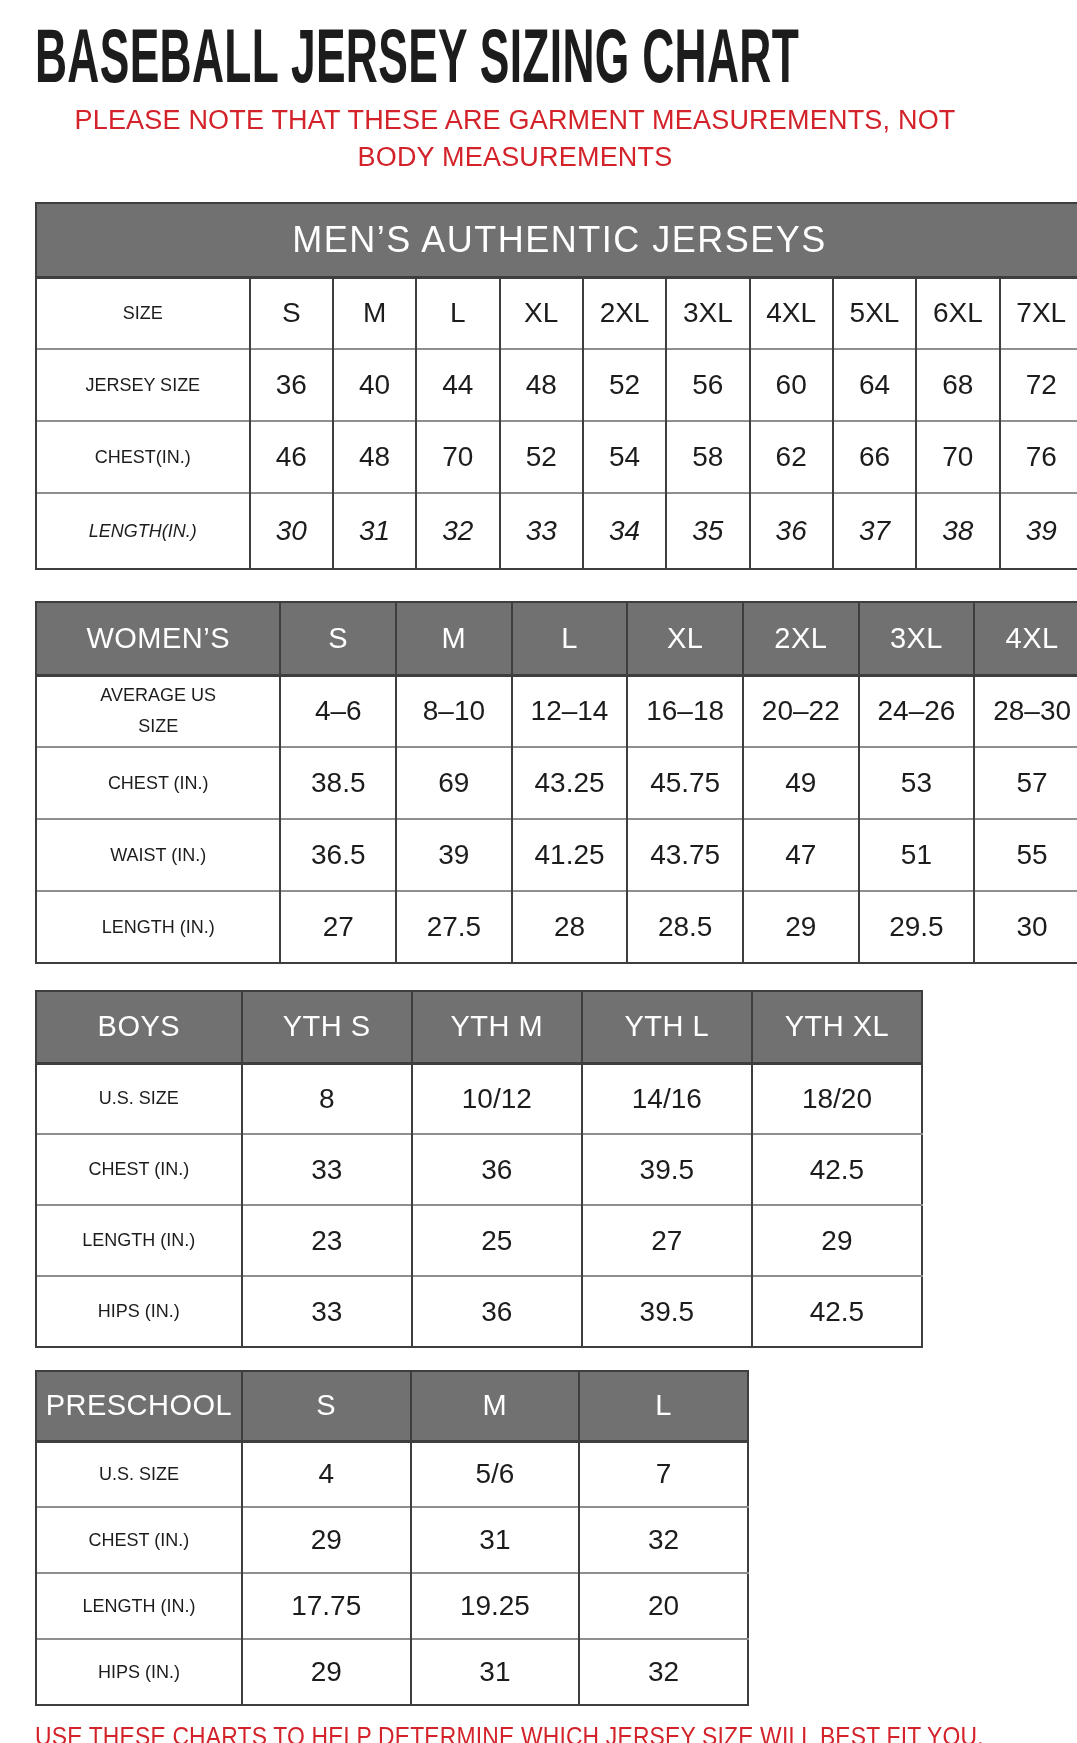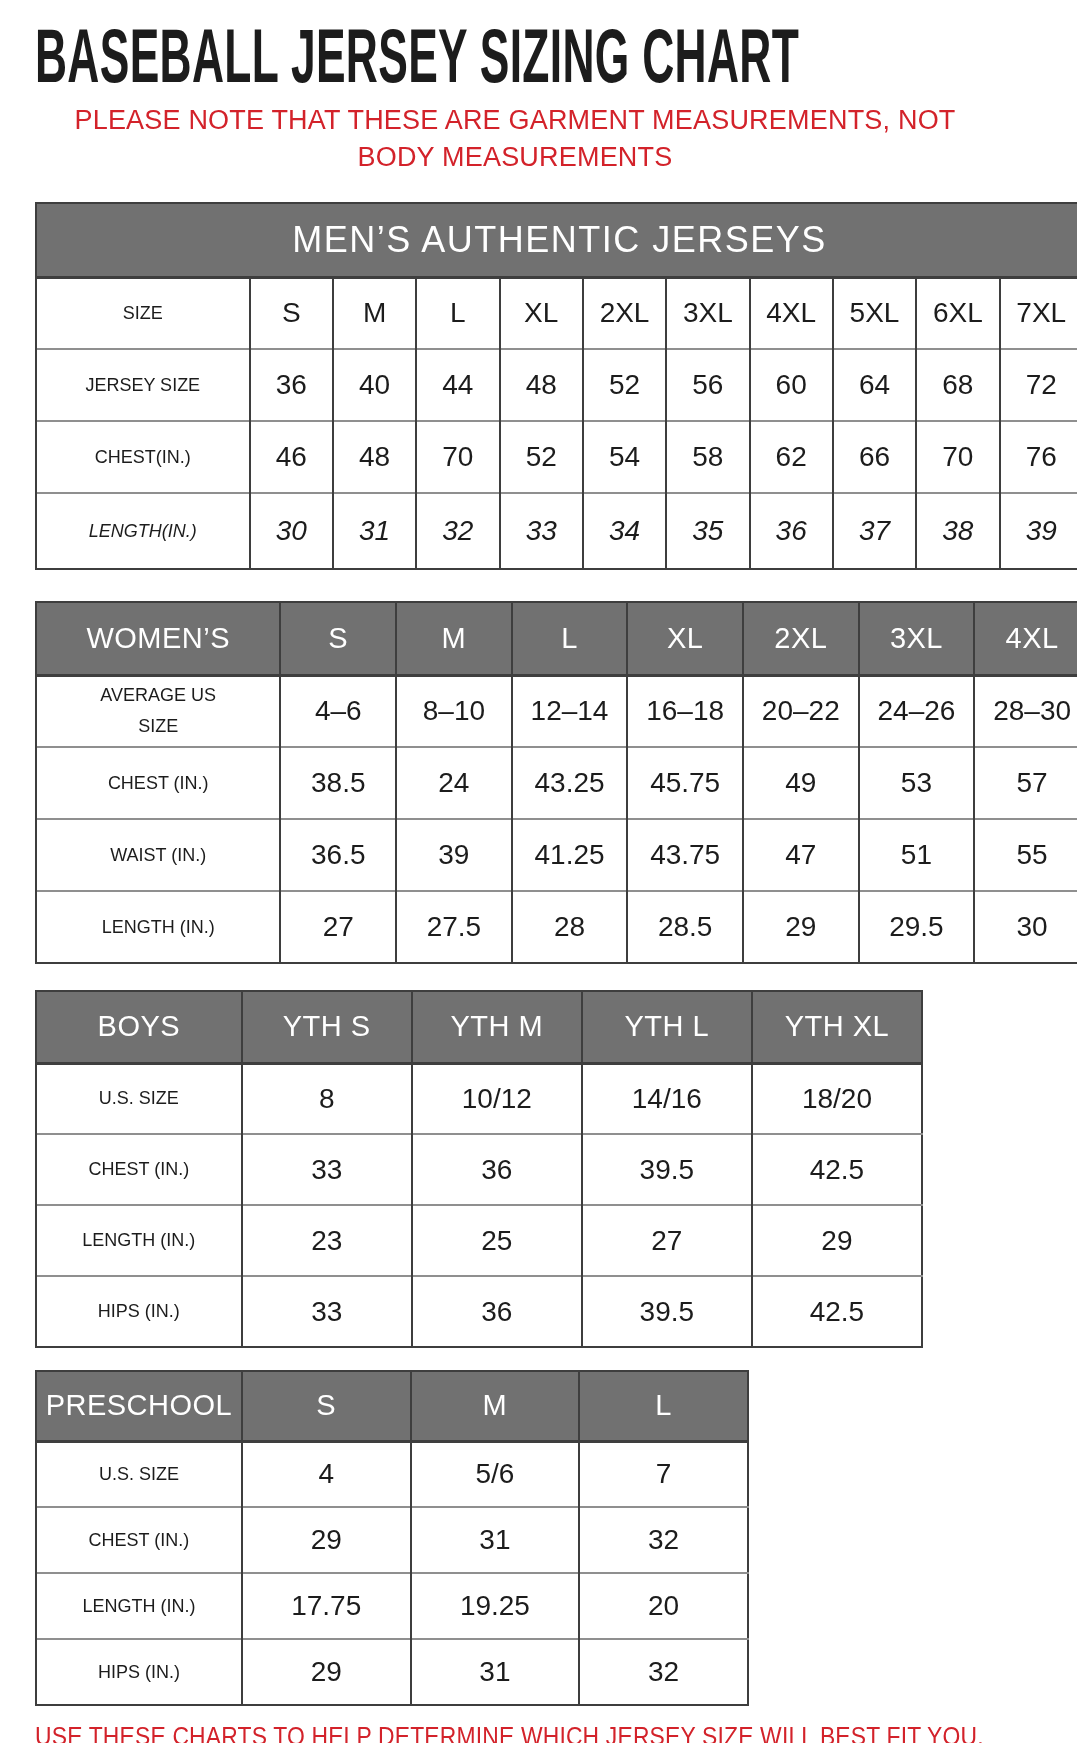--- a/index.html
+++ b/index.html
@@ -170,21 +170,21 @@
       <td class="val">8–10</td>
       <td class="val">12–14</td>
       <td class="val">16–18</td>
       <td class="val">20–22</td>
       <td class="val">24–26</td>
       <td class="val">28–30</td>
     </tr>
     <tr>
       <td class="lbl">CHEST (IN.)</td>
       <td class="val">38.5</td>
-      <td class="val">24</td>
+      <td class="val">69</td>
       <td class="val">43.25</td>
       <td class="val">45.75</td>
       <td class="val">49</td>
       <td class="val">53</td>
       <td class="val">57</td>
     </tr>
     <tr>
       <td class="lbl">WAIST (IN.)</td>
       <td class="val">36.5</td>
       <td class="val">39</td>

